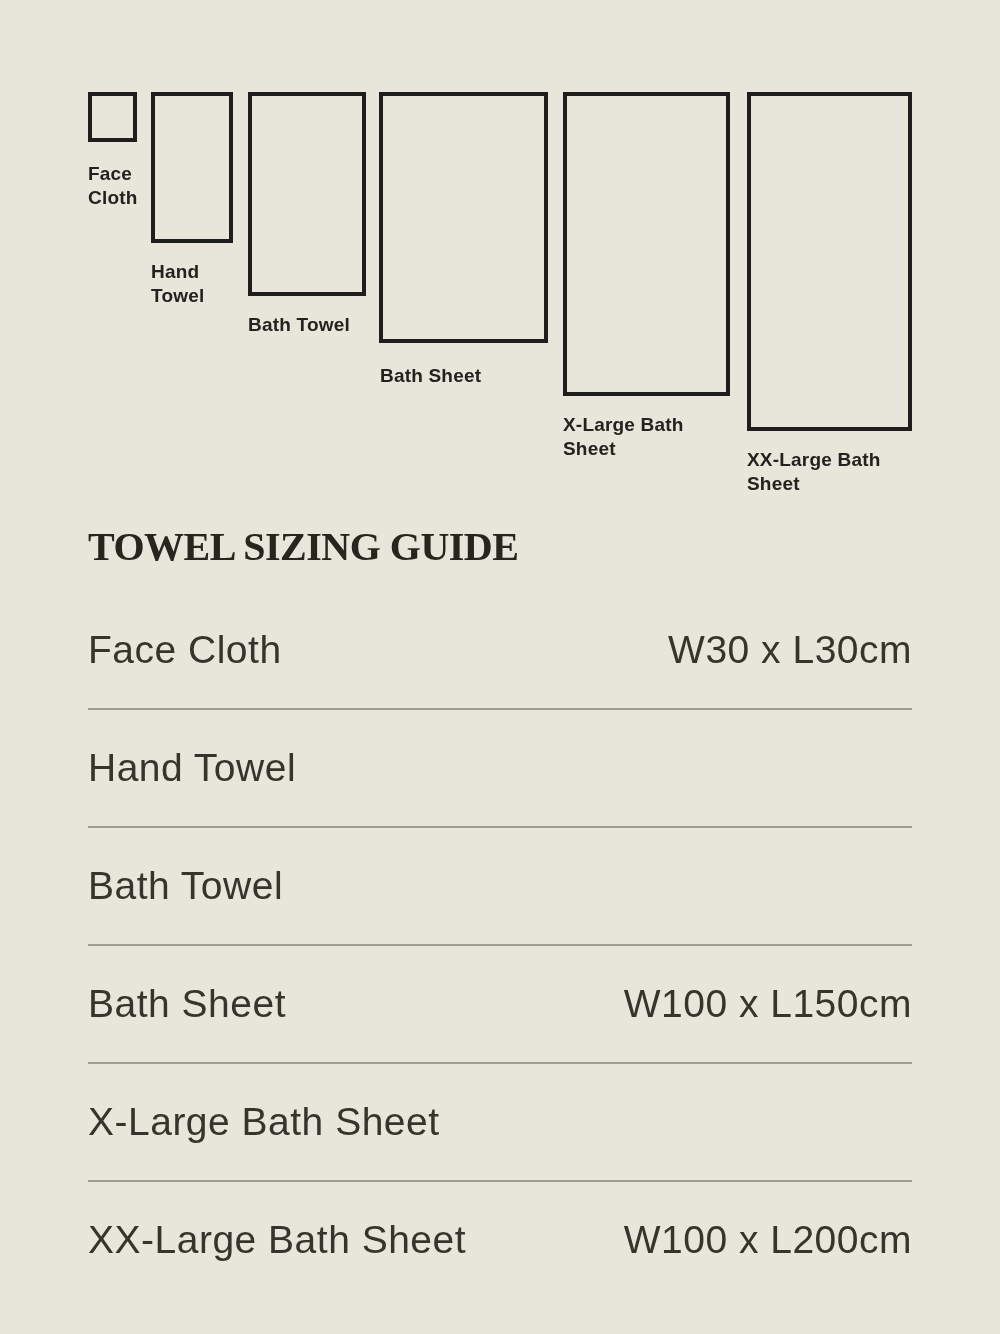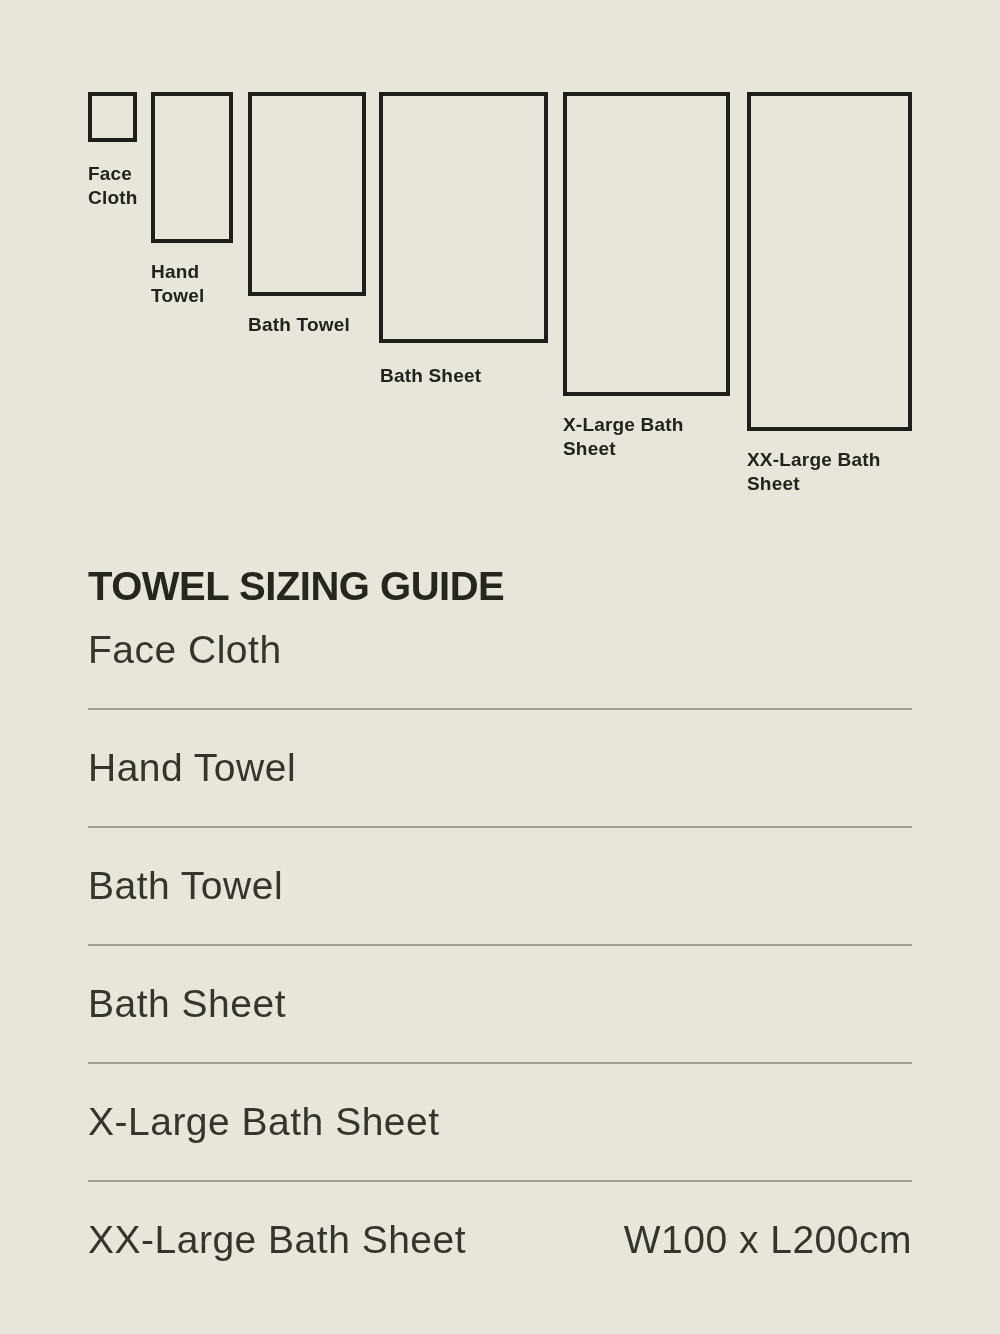--- a/index.html
+++ b/index.html
@@ -27,26 +27,27 @@
     font-size: 19px;
     line-height: 24px;
     font-weight: 600;
     color: #22221f;
     letter-spacing: 0.2px;
   }
   
   .guide-title {
     position: absolute;
     left: 88px;
-    top: 563px;
+    top: 524px;
     font-size: 40px;
     line-height: 46px;
     font-weight: 700;
     letter-spacing: -0.5px;
     color: #26261f;
+    font-family: Liberation Serif, serif;
   }
   .guide-rows {
     position: absolute;
     left: 88px;
     top: 592px;
     width: 824px;
   }
   .guide-row {
     height: 116px;
     display: flex;
@@ -86,32 +87,34 @@
 
   <div class="towel-rect" style="left:747px; top:92px; width:165px; height:339px;"></div>
   <div class="towel-label" style="left:747px; top:448px; width:145px;">XX-Large Bath Sheet</div>
 
   <h1 class="guide-title" style="margin:0;">TOWEL SIZING GUIDE</h1>
 
   <div class="guide-rows">
 
     <div class="guide-row">
       <span class="row-name">Face Cloth</span>
+      <span class="row-value">W30 x L30cm</span>
     </div>
 
     <div class="guide-row">
       <span class="row-name">Hand Towel</span>
     </div>
 
     <div class="guide-row">
       <span class="row-name">Bath Towel</span>
     </div>
 
     <div class="guide-row">
       <span class="row-name">Bath Sheet</span>
+      <span class="row-value">W100 x L150cm</span>
     </div>
 
     <div class="guide-row">
       <span class="row-name">X-Large Bath Sheet</span>
     </div>
 
     <div class="guide-row">
       <span class="row-name">XX-Large Bath Sheet</span>
       <span class="row-value">W100 x L200cm</span>
     </div>

